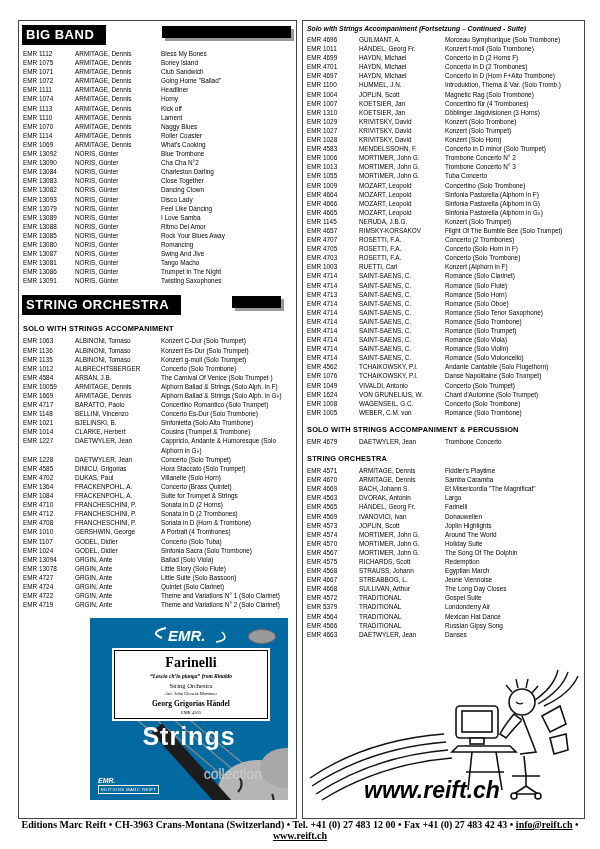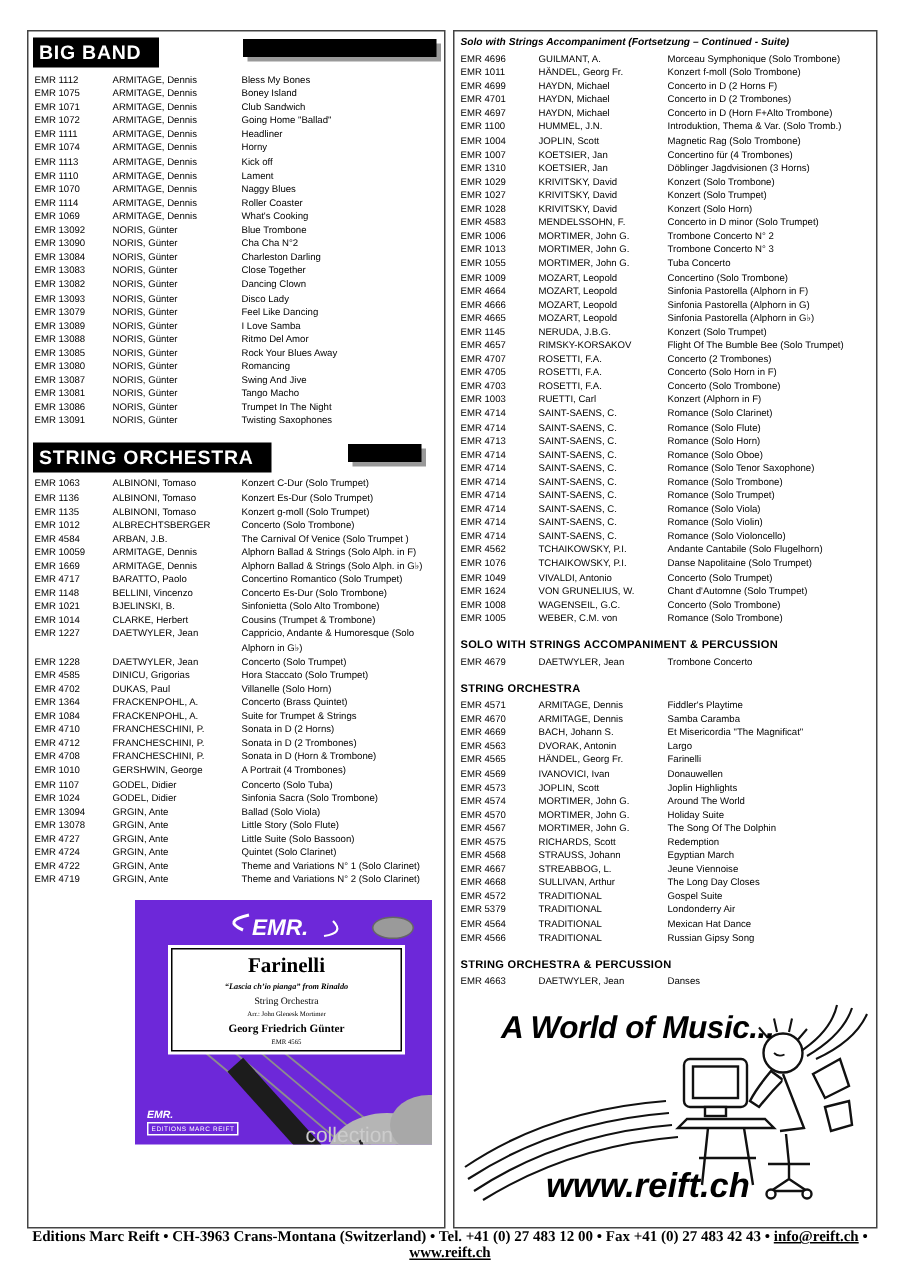--- a/index.html
+++ b/index.html
@@ -23,21 +23,21 @@
   .rows { font-size:6.4px; line-height:9.1px; padding:0 0 0 4px; }
   .row { display:flex; }
   .row span { white-space:pre; }
   .row .code { width:52px; flex:none; }
   .row .composer { width:86px; flex:none; }
   .row .title { flex:1; }
   .subhead { font-size:7.4px; font-weight:bold; margin:8px 0 3px 4px; letter-spacing:.2px; }
   .cont-head { font-size:6.8px; font-weight:bold; font-style:italic; margin:4px 0 3px 4px; }
 
   
-  #cover { position:relative; width:198px; height:163px; background:#6d28d9; margin:9px 0 0 71px; color:#fff; overflow:hidden; }
+  #cover { position:relative; width:198px; height:182px; background:#0369a1; margin:9px 0 0 71px; color:#fff; overflow:hidden; }
   #cover-logo { position:absolute; top:6px; left:56px; }
   #cover-badge { position:absolute; top:11px; right:12px; width:26px; height:13px; background:#9a9a9a; border:1px solid #666; border-radius:50%; }
   #cover-panel {
     position:absolute; top:32px; left:24px; width:148px; background:#fff; color:#000;
     border:1px solid #000; box-shadow:0 0 0 2px #fff; text-align:center; padding:4px 2px 3px 2px;
     font-family:"Liberation Serif", serif;
   }
   .cov-title { font-size:14px; font-weight:bold; }
   .cov-sub   { font-size:5.5px; font-weight:bold; font-style:italic; margin-top:2px; }
   .cov-ens   { font-size:6.5px; margin-top:3px; }
@@ -203,20 +203,21 @@
         <span class="code">EMR 13091</span>
         <span class="composer">NORIS, Günter</span>
         <span class="title">Twisting Saxophones</span>
       </div>
     </div>
 
   <div class="section-bar" style="margin-top:10px;">
     <span class="bar-label">STRING ORCHESTRA</span>
     <span class="bar-ext" style="left:210px; right:12px;"></span>
   </div>
+  <div class="subhead">SOLO WITH STRINGS ACCOMPANIMENT</div>
   <div class="rows">
       <div class="row">
         <span class="code">EMR 1063</span>
         <span class="composer">ALBINONI, Tomaso</span>
         <span class="title">Konzert C-Dur (Solo Trumpet)</span>
       </div>
       <div class="row">
         <span class="code">EMR 1136</span>
         <span class="composer">ALBINONI, Tomaso</span>
         <span class="title">Konzert Es-Dur (Solo Trumpet)</span>
@@ -379,23 +380,24 @@
       <path d="M20 4 Q2 8 16 14" stroke="#fff" stroke-width="2" fill="none"></path>
       <text x="22" y="17" font-family="Liberation Sans, sans-serif" font-size="15" font-weight="bold" font-style="italic" fill="#fff">EMR.</text>
       <path d="M70 18 Q84 16 76 8" stroke="#fff" stroke-width="1.5" fill="none"></path>
     </svg>
     <span id="cover-badge"></span>
     <div id="cover-panel">
       <div class="cov-title">Farinelli</div>
       <div class="cov-sub">“Lascia ch’io pianga” from Rinaldo</div>
       <div class="cov-ens">String Orchestra</div>
       <div class="cov-arr">Arr.: John Glenesk Mortimer</div>
-      <div class="cov-comp">Georg Friedrich Günter</div>
+      <div class="cov-comp">Georg Grigorias Händel</div>
       <div class="cov-code">EMR 4565</div>
     </div>
+    <div id="cover-strings">Strings</div>
     <div id="cover-collection">collection</div>
     <div id="cover-pub">
       <div class="emr-small">EMR.</div>
       <div class="pub-line">EDITIONS MARC REIFT</div>
     </div>
   </div>
 </div>
 
 <div class="box" id="right-box">
   <div class="cont-head">Solo with Strings Accompaniment (Fortsetzung – Continued - Suite)</div>
@@ -708,21 +710,20 @@
         <span class="composer">TRADITIONAL</span>
         <span class="title">Mexican Hat Dance</span>
       </div>
       <div class="row">
         <span class="code">EMR 4566</span>
         <span class="composer">TRADITIONAL</span>
         <span class="title">Russian Gipsy Song</span>
       </div>
     </div>
 
-  <div class="subhead">STRING ORCHESTRA &amp; PERCUSSION</div>
   <div class="rows">
       <div class="row">
         <span class="code">EMR 4663</span>
         <span class="composer">DAETWYLER, Jean</span>
         <span class="title">Danses</span>
       </div>
     </div>
 
   <div id="ad">
     <svg id="ad-art" viewBox="0 0 275 146">
@@ -754,20 +755,19 @@
         <path d="M216 48 L230 84 L214 86"></path>
 
         <path d="M236 48 l18 -10 l6 18 l-16 8 Z"></path>
         <path d="M244 70 l16 -4 l2 16 l-14 4 Z"></path>
 
         <path d="M218 88 L220 108 M206 108 L234 108 M220 108 L220 118 M208 126 L232 126 M220 118 L208 126 M220 118 L232 126"></path>
         <circle cx="208" cy="128" r="3"></circle>
         <circle cx="232" cy="128" r="3"></circle>
       </g>
     </svg>
-    <div id="ad-title">A World of Music...</div>
     <div id="ad-url">www.reift.ch</div>
   </div>
 </div>
 
 <div id="footer">
   <span>Editions Marc Reift • CH-3963 Crans-Montana (Switzerland) • Tel. +41 (0) 27 483 12 00 • Fax +41 (0) 27 483 42 43 • </span><a href="#">info@reift.ch</a><span> • </span><a href="#">www.reift.ch</a>
 </div>
 
 </body></html>

